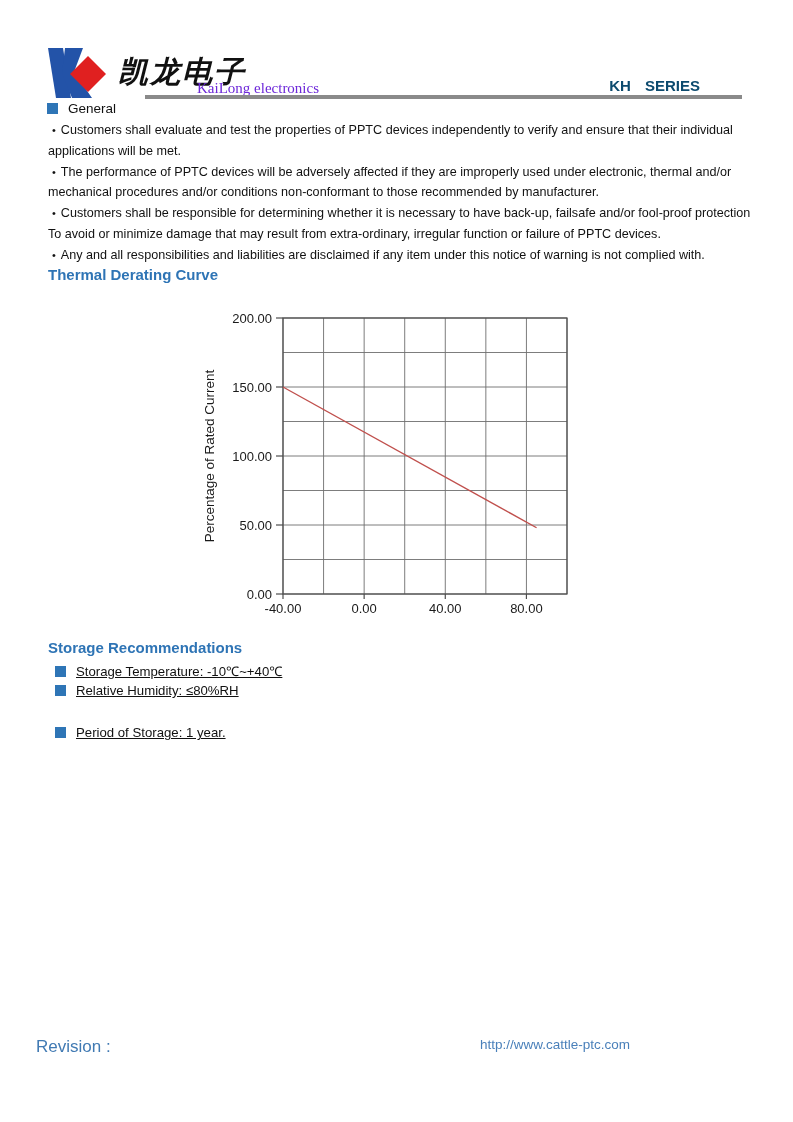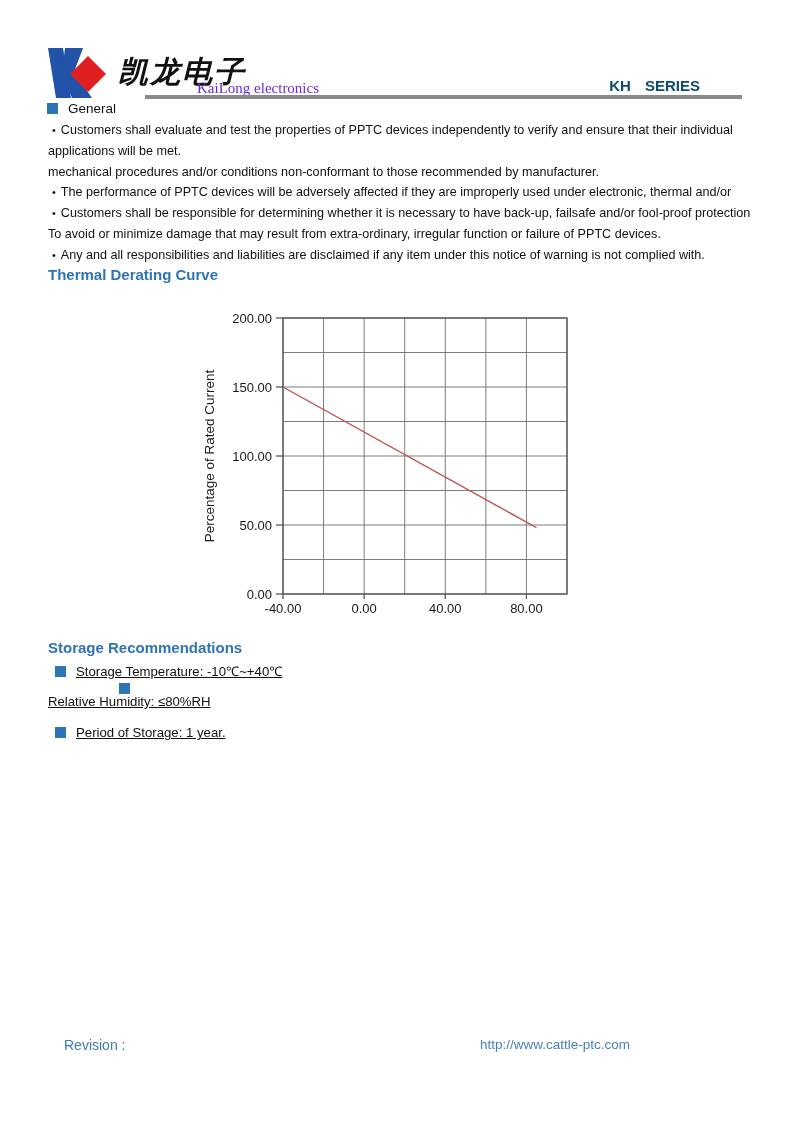--- a/index.html
+++ b/index.html
@@ -52,22 +52,22 @@
   .h-blue {
     position: absolute; left: 48px;
     font-size: 15px; font-weight: bold; color: #2e74b5; white-space: nowrap;
   }
   
   .chart-wrap { position: absolute; left: 180px; top: 300px; width: 420px; height: 330px; }
   
   .storage-item { font-size: 13.2px; color: #111; text-decoration: underline; }
   
   .footer-revision {
-    position: absolute; left: 64px; top: 1037px;
-    font-size: 14px; color: #417ab3; white-space: nowrap;
+    position: absolute; left: 36px; top: 1037px;
+    font-size: 17px; color: #417ab3; white-space: nowrap;
   }
   .footer-url {
     position: absolute; left: 480px; top: 1037px; width: 228px;
     text-align: left; font-size: 13.5px; color: #4a80ba;
     text-decoration: none; white-space: nowrap;
   }
 </style>
 </head>
 <body>
 
@@ -84,22 +84,22 @@
   <div class="series-title">KH SERIES</div>
 
   <div class="section-row general-head">
     <span class="sq-bullet"></span>
     <span>General</span>
   </div>
 
   <div class="body-text">
     <div class="line"><span class="dot">•</span><span>Customers shall evaluate and test the properties of PPTC devices independently to verify and ensure that their individual</span></div>
     <div class="line"><span>applications will be met.</span></div>
+    <div class="line"><span class="dot">•</span><span>The performance of PPTC devices will be adversely affected if they are improperly used under electronic, thermal and/or</span></div>
     <div class="line"><span>mechanical procedures and/or conditions non-conformant to those recommended by manufacturer.</span></div>
-    <div class="line"><span class="dot">•</span><span>The performance of PPTC devices will be adversely affected if they are improperly used under electronic, thermal and/or</span></div>
     <div class="line"><span class="dot">•</span><span>Customers shall be responsible for determining whether it is necessary to have back-up, failsafe and/or fool-proof protection</span></div>
     <div class="line"><span>To avoid or minimize damage that may result from extra-ordinary, irregular function or failure of PPTC devices.</span></div>
     <div class="line"><span class="dot">•</span><span>Any and all responsibilities and liabilities are disclaimed if any item under this notice of warning is not complied with.</span></div>
   </div>
 
   <div class="h-blue" style="top:266px;">Thermal Derating Curve</div>
 
   <div class="chart-wrap">
     <svg id="derating-svg" width="420" height="330" viewBox="0 0 420 330">
         <line x1="103" y1="18" x2="103" y2="294" stroke="#6e6e6e" stroke-width="0.9"></line>
@@ -142,21 +142,21 @@
         <polyline points="103,87 356.57142857142856,227.76" fill="none" stroke="#c0504d" stroke-width="1.4"></polyline>
       </svg>
   </div>
 
   <div class="h-blue" style="top:639px;">Storage Recommendations</div>
 
   <div class="section-row storage-item" style="left:55px; top:662px;">
     <span class="sq-bullet"></span>
     <span>Storage Temperature: -10℃~+40℃</span>
   </div>
-  <div class="section-row storage-item" style="left:48px; top:683px;flex-direction:column;">
+  <div class="section-row storage-item" style="left:55px; top:683px;">
     <span class="sq-bullet"></span>
     <span>Relative Humidity: ≤80%RH</span>
   </div>
   <div class="section-row storage-item" style="left:55px; top:725px;">
     <span class="sq-bullet"></span>
     <span>Period of Storage: 1 year.</span>
   </div>
 
   <div class="footer-revision">Revision :</div>
   <a class="footer-url" href="#">http://www.cattle-ptc.com</a>

